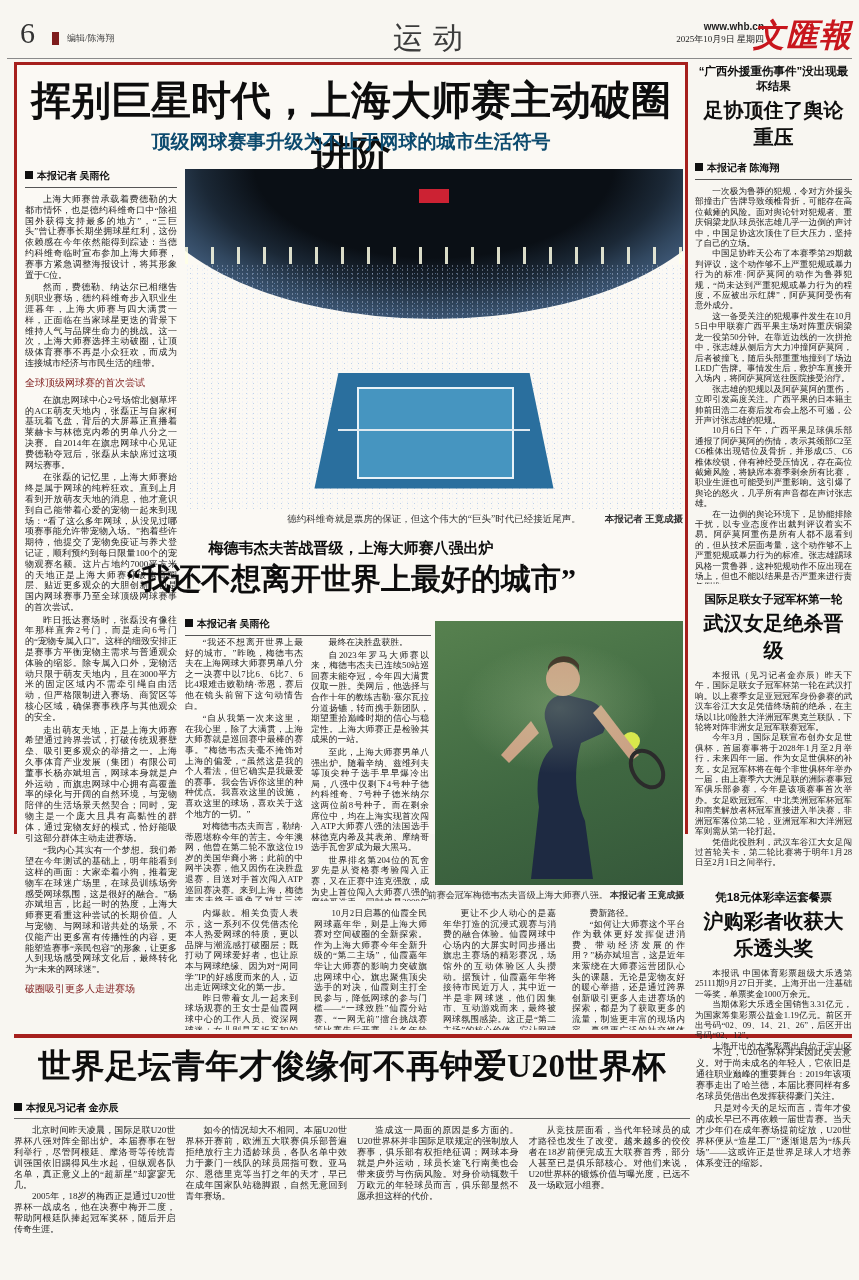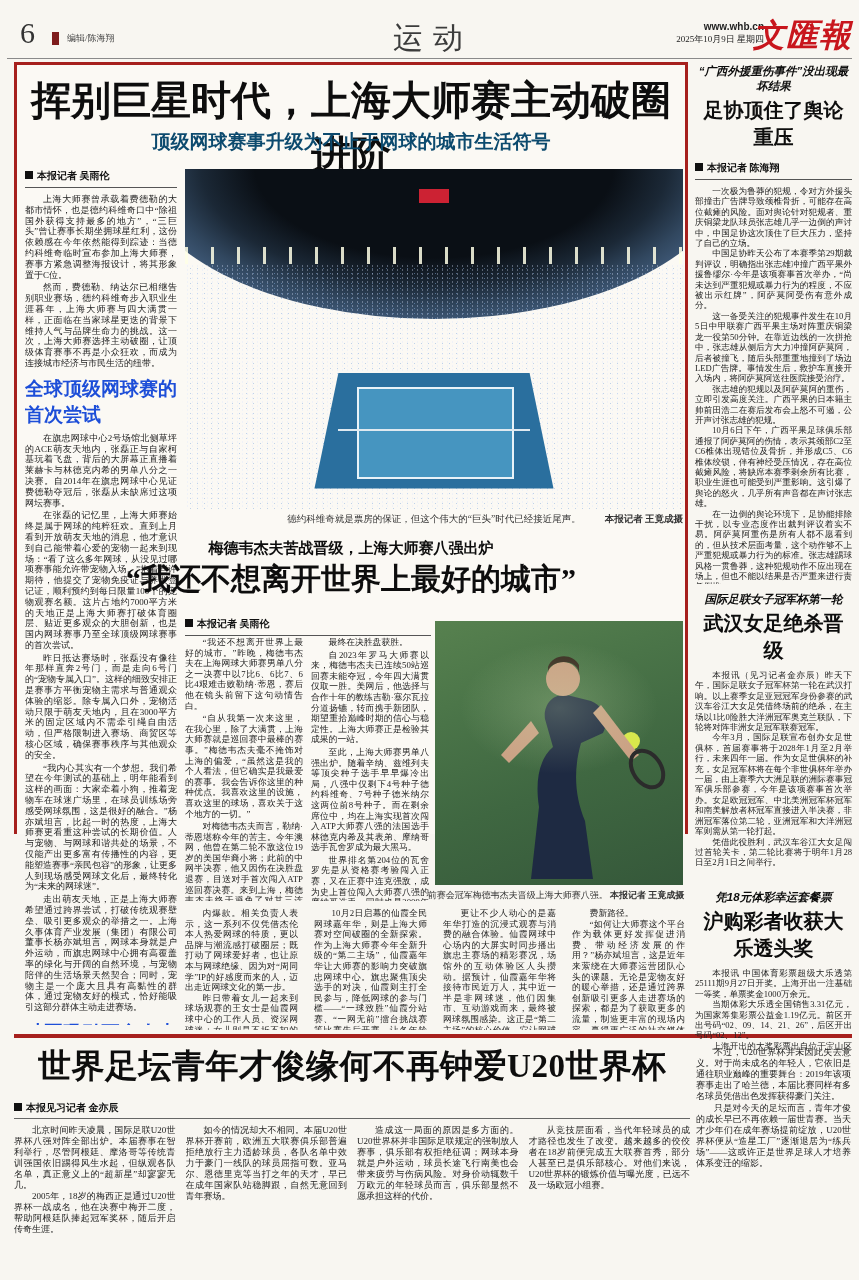--- a/index.html
+++ b/index.html
@@ -20,21 +20,21 @@
   .redline{position:absolute;left:14px;top:1034px;width:838px;height:4px;background:#a6201d;}
   .lead-hl{position:absolute;left:0;right:0;top:8px;text-align:center;font-family:"Liberation Sans","DejaVu Sans",sans-serif;
            font-size:40px;font-weight:900;letter-spacing:0px;color:#0d0d0d;}
   .lead-sub{position:absolute;left:0;right:0;top:64px;text-align:center;font-size:19px;font-weight:700;color:#0c4a6e;}
   
   .col{position:absolute;overflow:hidden;text-align:justify;}
   .col p{margin:0 0 2px 0;text-indent:2em;font-size:9px;line-height:10.8px;color:#222;}
   .byline{font-family:"Liberation Serif",serif;font-size:10px;font-weight:bold;color:#111;}
   .byline .sq{display:inline-block;width:8px;height:8px;background:#111;margin-right:4px;}
   .byline-wrap{border-bottom:1px solid #555;padding-bottom:4px;}
-  .subhead{font-family:"Liberation Sans","DejaVu Sans",sans-serif;font-weight:700;font-size:19px;color:#1d4ed8;
+  .subhead{font-family:"Liberation Sans","DejaVu Sans",sans-serif;font-weight:400;font-size:10px;color:#7f1d1d;
            margin:7px 0 5px 0;text-indent:0 !important;}
   .leftcol{left:8px;top:100px;width:152px;height:860px;}
   .leftcol .byline-wrap{margin-bottom:6px;}
   
   .photo1{position:absolute;left:168px;top:104px;width:498px;height:340px;overflow:hidden;
     background:linear-gradient(#0c1219 0%,#131c26 10%,#1d2b3a 16%,#27394d 22%,#2f4burning 0, #2f4660 28%,#3a5574 38%,#44628a 52%,#4a6b94 66%,#50739c 82%,#55799f 100%);}
   .ph1-bowl{position:absolute;left:-10%;top:-46%;width:120%;height:90%;border-radius:50%;
     background:radial-gradient(closest-side,#0a0f15 60%,#1b2836 78%,#31475f 92%,#3c5572 100%);}
   .ph1-lights{position:absolute;left:0;top:23%;width:100%;height:5%;
     background:repeating-linear-gradient(90deg,rgba(255,255,230,.85) 0 3px,rgba(20,30,40,0) 3px 26px);}
@@ -61,21 +61,21 @@
   .ph2-glow{position:absolute;left:10%;top:8%;width:80%;height:50%;
     background:radial-gradient(closest-side,rgba(210,230,180,.25),rgba(0,0,0,0));}
   .cap2{position:absolute;left:408px;top:824px;width:262px;text-align:center;font-size:9px;color:#333;}
   .cap2 b{font-weight:bold;}
   
   .strip{position:absolute;left:168px;top:843px;width:500px;height:122px;display:flex;gap:16px;}
   .strip .scol{width:118px;height:122px;overflow:hidden;text-align:justify;}
   .strip .scol p{margin:0;text-indent:2em;font-size:8.8px;line-height:10.6px;color:#222;}
   
   .sidebar{position:absolute;left:695px;top:62px;width:157px;height:970px;}
-  .sb-kicker{text-align:center;font-family:"Liberation Sans",sans-serif;font-weight:900;font-size:11.5px;color:#0d0d0d;margin:2px 0 3px;font-style:italic;}
+  .sb-kicker{text-align:center;font-family:"Liberation Sans",sans-serif;font-weight:900;font-size:11.5px;color:#0d0d0d;margin:2px 0 3px;}
   .sb-hl{text-align:center;font-size:20px;font-weight:900;color:#0d0d0d;margin:0 0 6px;}
   .sb-byline{margin:2px 0 6px;}
   .sb-body{overflow:hidden;text-align:justify;}
   .sb-body p{margin:0;text-indent:2em;font-size:8.6px;line-height:10.4px;color:#222;}
   .sb-a1 .sb-body{height:398px;}
   .sb-a2{margin-top:8px;}
   .sb-a2 .sb-body{height:212px;}
   .sb-a3{margin-top:8px;}
   .sb-a3 .sb-body{height:82px;}
   
@@ -116,22 +116,22 @@
       </div>
       <div>
           <p>上海大师赛曾承载着费德勒的大都市情怀，也是德约科维奇口中“除祖国外获得支持最多的地方”，“三巨头”曾让赛事长期坐拥球星红利，这份依赖感在今年依然能得到踪迹：当德约科维奇临时宣布参加上海大师赛，赛事方紧急调整海报设计，将其形象置于C位。</p>
           <p>然而，费德勒、纳达尔已相继告别职业赛场，德约科维奇步入职业生涯暮年，上海大师赛与四大满贯一样，正面临在当家球星更迭的背景下维持人气与品牌生命力的挑战。这一次，上海大师赛选择主动破圈，让顶级体育赛事不再是小众狂欢，而成为连接城市经济与市民生活的纽带。</p>
         </div>
       <div class="subhead">全球顶级网球赛的首次尝试</div>
       <div>
           <p>在旗忠网球中心2号场馆北侧草坪的ACE萌友天地内，张磊正与自家柯基玩着飞盘，背后的大屏幕正直播着莱赫卡与林德克内希的男单八分之一决赛。自2014年在旗忠网球中心见证费德勒夺冠后，张磊从未缺席过这项网坛赛事。</p>
           <p>在张磊的记忆里，上海大师赛始终是属于网球的纯粹狂欢。直到上月看到开放萌友天地的消息，他才意识到自己能带着心爱的宠物一起来到现场：“看了这么多年网球，从没见过哪项赛事能允许带宠物入场。”抱着些许期待，他提交了宠物免疫证与养犬登记证，顺利预约到每日限量100个的宠物观赛名额。这片占地约7000平方米的天地正是上海大师赛打破体育圈层、贴近更多观众的大胆创新，也是国内网球赛事乃至全球顶级网球赛事的首次尝试。</p>
           <p>昨日抵达赛场时，张磊没有像往年那样直奔2号门，而是走向6号门的“宠物专属入口”。这样的细致安排正是赛事方平衡宠物主需求与普通观众体验的缩影。除专属入口外，宠物活动只限于萌友天地内，且在3000平方米的固定区域内不需牵引绳自由活动，但严格限制进入赛场、商贸区等核心区域，确保赛事秩序与其他观众的安全。</p>
+          <p>走出萌友天地，正是上海大师赛希望通过跨界尝试，打破传统观赛壁垒、吸引更多观众的举措之一。上海久事体育产业发展（集团）有限公司董事长杨亦斌坦言，网球本身就是户外运动，而旗忠网球中心拥有高覆盖率的绿化与开阔的自然环境，与宠物陪伴的生活场景天然契合；同时，宠物主是一个庞大且具有高黏性的群体，通过宠物友好的模式，恰好能吸引这部分群体主动走进赛场。</p>
           <p>“我内心其实有一个梦想。我们希望在今年测试的基础上，明年能看到这样的画面：大家牵着小狗，推着宠物车在球迷广场里，在球员训练场旁感受网球氛围，这是很好的融合。”杨亦斌坦言，比起一时的热度，上海大师赛更看重这种尝试的长期价值。人与宠物、与网球和谐共处的场景，不仅能产出更多富有传播性的内容，更能塑造赛事“亲民包容”的形象，让更多人到现场感受网球文化后，最终转化为“未来的网球迷”。</p>
-          <p>走出萌友天地，正是上海大师赛希望通过跨界尝试，打破传统观赛壁垒、吸引更多观众的举措之一。上海久事体育产业发展（集团）有限公司董事长杨亦斌坦言，网球本身就是户外运动，而旗忠网球中心拥有高覆盖率的绿化与开阔的自然环境，与宠物陪伴的生活场景天然契合；同时，宠物主是一个庞大且具有高黏性的群体，通过宠物友好的模式，恰好能吸引这部分群体主动走进赛场。</p>
         </div>
       <div class="subhead">破圈吸引更多人走进赛场</div>
 
     </div>
 
     <div class="photo1">
       <div class="ph1-bowl"></div>
       <div class="ph1-lights"></div>
       <div class="ph1-crowd"></div>
       <div class="ph1-flag"></div>
@@ -202,21 +202,21 @@
   <div class="sidebar">
 
     <div class="sb-a1">
       <div class="sb-kicker">“广西外援重伤事件”没出现最坏结果</div>
       <div class="sb-hl">足协顶住了舆论重压</div>
       <div class="sb-byline byline-wrap">
         <span class="byline"><span class="sq"></span><span>本报记者 陈海翔</span></span>
       </div>
       <div class="sb-body">
           <p>一次极为鲁莽的犯规，令对方外援头部撞击广告牌导致颈椎骨折，可能存在高位截瘫的风险。面对舆论针对犯规者、重庆铜梁龙队球员张志雄几乎一边倒的声讨中，中国足协这次顶住了巨大压力，坚持了自己的立场。</p>
-          <p>中国足协昨天公布了本赛季第29期裁判评议，明确指出张志雄冲撞广西平果外援鲁缪尔·今年是该项赛事首次举办，“尚未达到严重犯规或暴力行为的程度，不应被出示红牌”，阿萨莫阿受伤有意外成分。</p>
+          <p>中国足协昨天公布了本赛季第29期裁判评议，这个动作够不上严重犯规或暴力行为的标准·阿萨莫阿的动作为鲁莽犯规，“尚未达到严重犯规或暴力行为的程度，不应被出示红牌”，阿萨莫阿受伤有意外成分。</p>
           <p>这一备受关注的犯规事件发生在10月5日中甲联赛广西平果主场对阵重庆铜梁龙一役第50分钟。在靠近边线的一次拼抢中，张志雄从侧后方大力冲撞阿萨莫阿，后者被撞飞，随后头部重重地撞到了场边LED广告牌。事情发生后，救护车直接开入场内，将阿萨莫阿送往医院接受治疗。</p>
           <p>张志雄的犯规以及阿萨莫阿的重伤，立即引发高度关注。广西平果的日本籍主帅前田浩二在赛后发布会上怒不可遏，公开声讨张志雄的犯规。</p>
           <p>10月6日下午，广西平果足球俱乐部通报了阿萨莫阿的伤情，表示其颈部C2至C6椎体出现错位及骨折，并形成C5、C6椎体绞锁，伴有神经受压情况，存在高位截瘫风险，将缺席本赛季剩余所有比赛，职业生涯也可能受到严重影响。这引爆了舆论的怒火，几乎所有声音都在声讨张志雄。</p>
           <p>在一边倒的舆论环境下，足协能排除干扰，以专业态度作出裁判评议着实不易。阿萨莫阿重伤是所有人都不愿看到的，但从技术层面考量，这个动作够不上严重犯规或暴力行为的标准。张志雄踢球风格一贯鲁莽，这种犯规动作不应出现在场上，但也不能以结果是否严重来进行责任倒推。</p>
         </div>
     </div>
 
     <div class="sb-a2">
       <div class="sb-kicker">国际足联女子冠军杯第一轮</div>
       <div class="sb-hl">武汉女足绝杀晋级</div>

